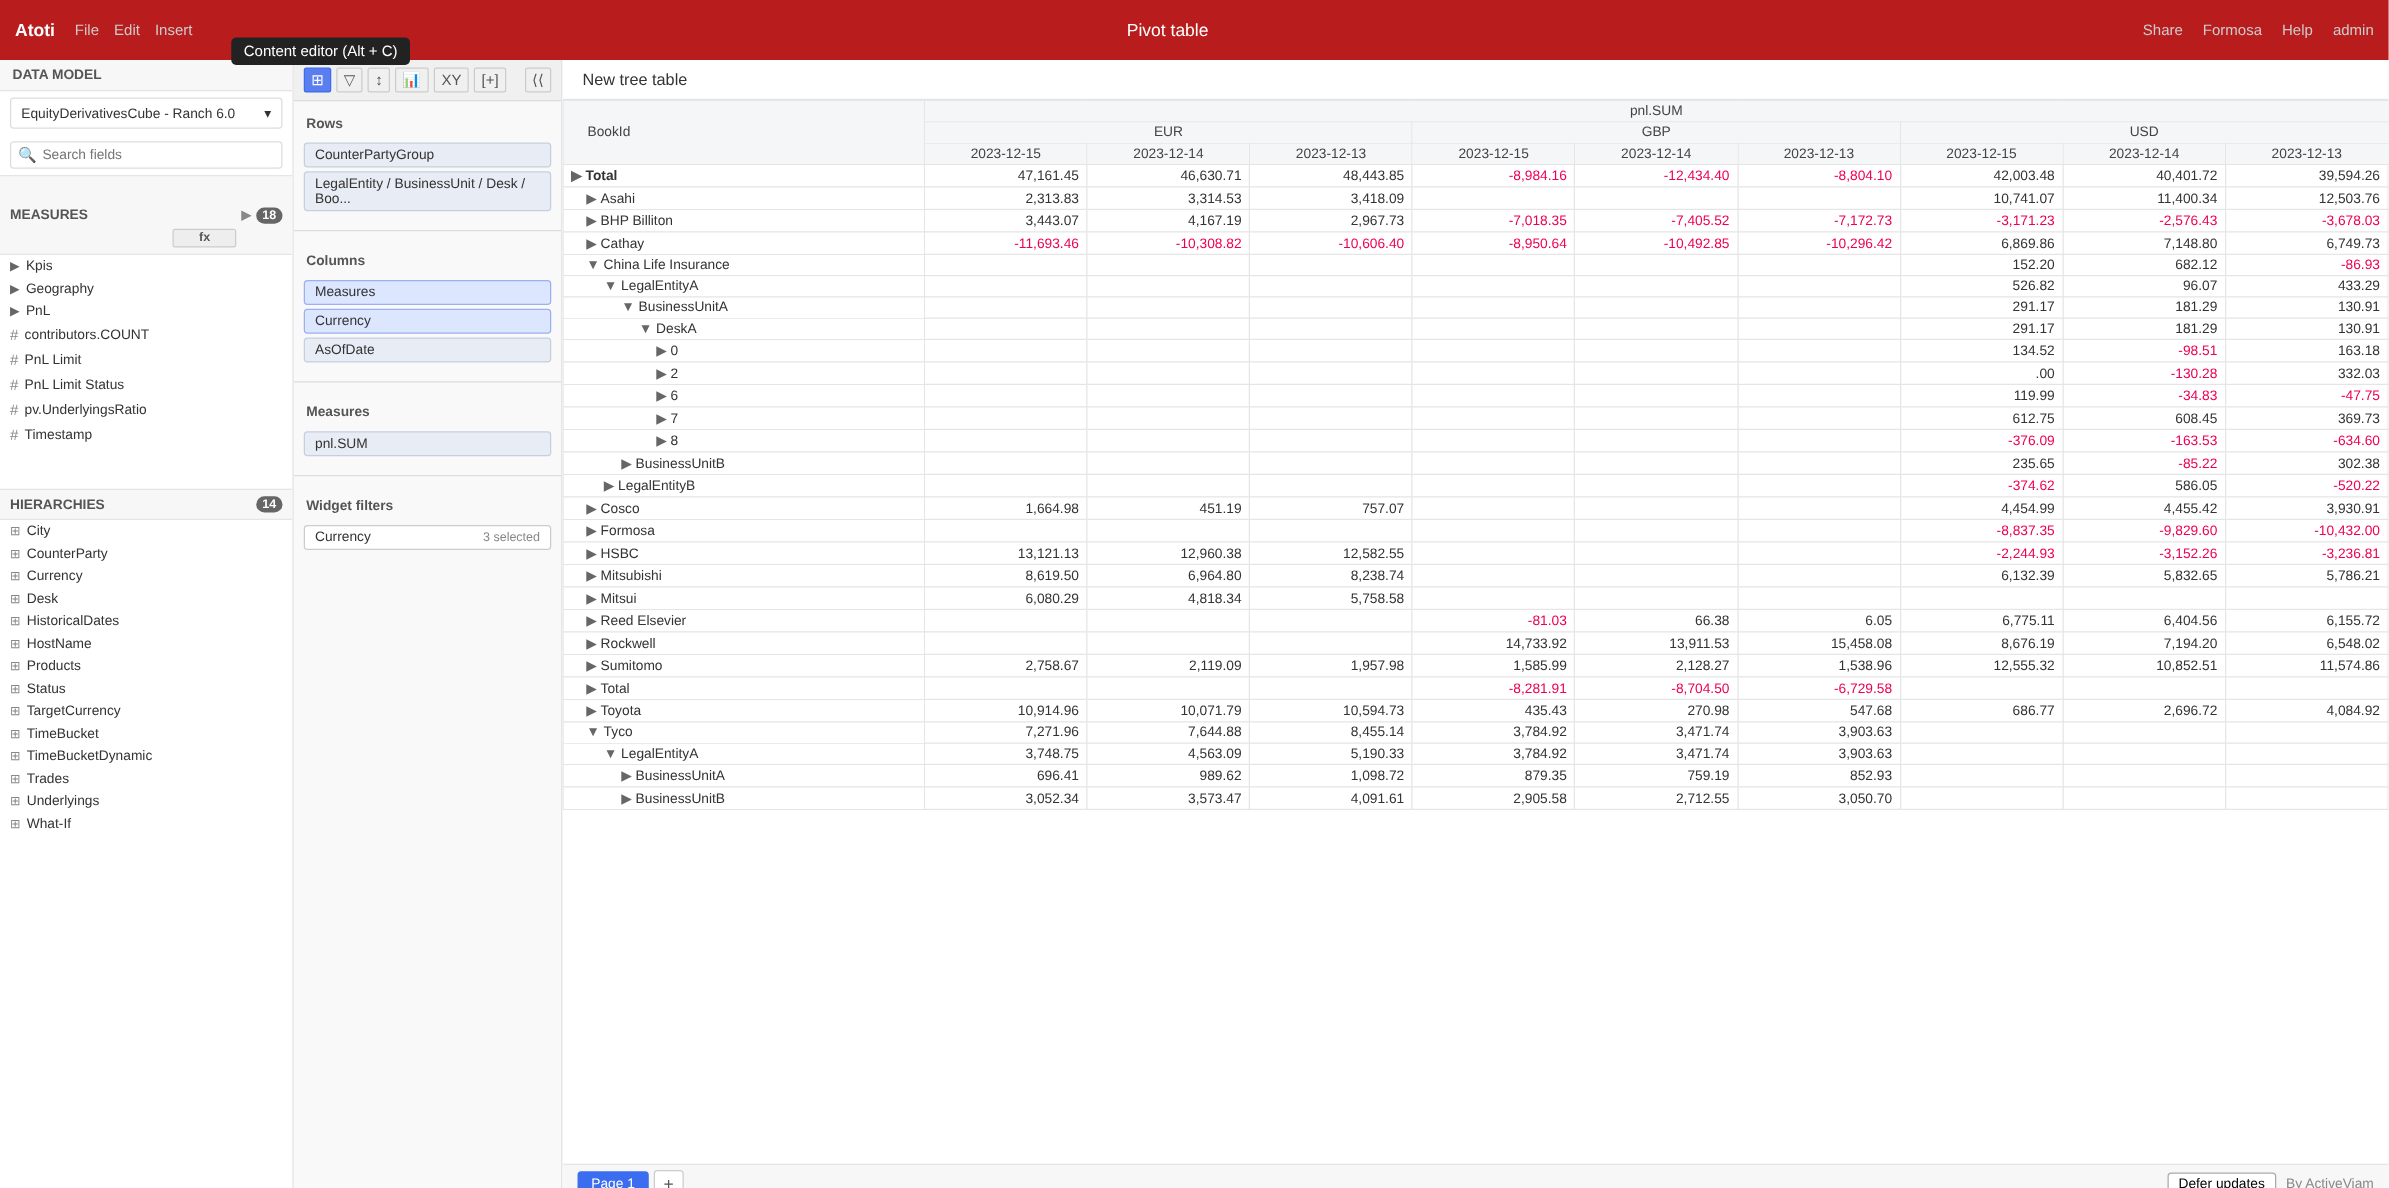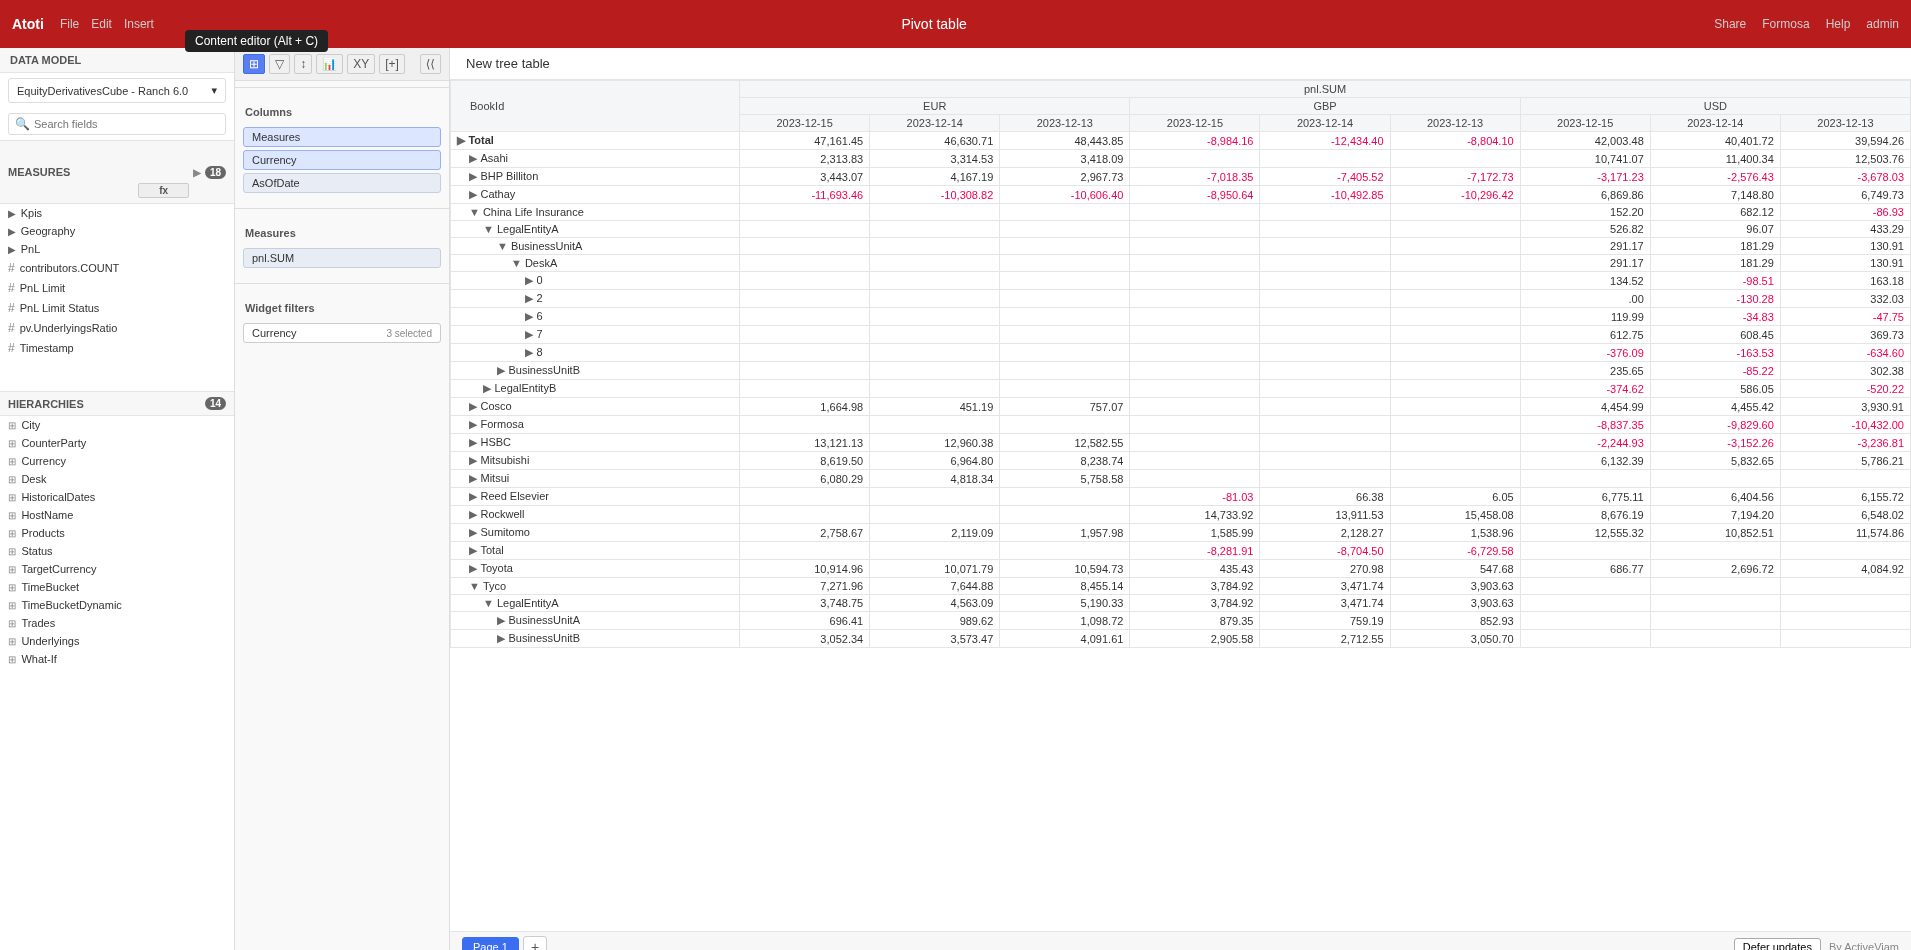--- a/index.html
+++ b/index.html
@@ -235,20 +235,29 @@
       <button class="active" style="background:#5a7def;color:#fff;">⊞</button>
       <button>▽</button>
       <button>↕</button>
       <button>📊</button>
       <button>XY</button>
       <button>[+]</button>
       <div style="flex:1"></div>
       <button style="margin-left:auto;">⟨⟨</button>
     </div>
 
+    <div class="config-section">
+      <div class="config-section-title">Rows</div>
+      <div class="config-chip">
+        <span>CounterPartyGroup</span>
+      </div>
+      <div class="config-chip">
+        <span>LegalEntity / BusinessUnit / Desk / Boo...</span>
+      </div>
+    </div>
 
     <hr class="config-divider">
 
     <div class="config-section">
       <div class="config-section-title">Columns</div>
       <div class="config-chip blue-bg">
         <span>Measures</span>
       </div>
       <div class="config-chip blue-bg">
         <span>Currency</span>

